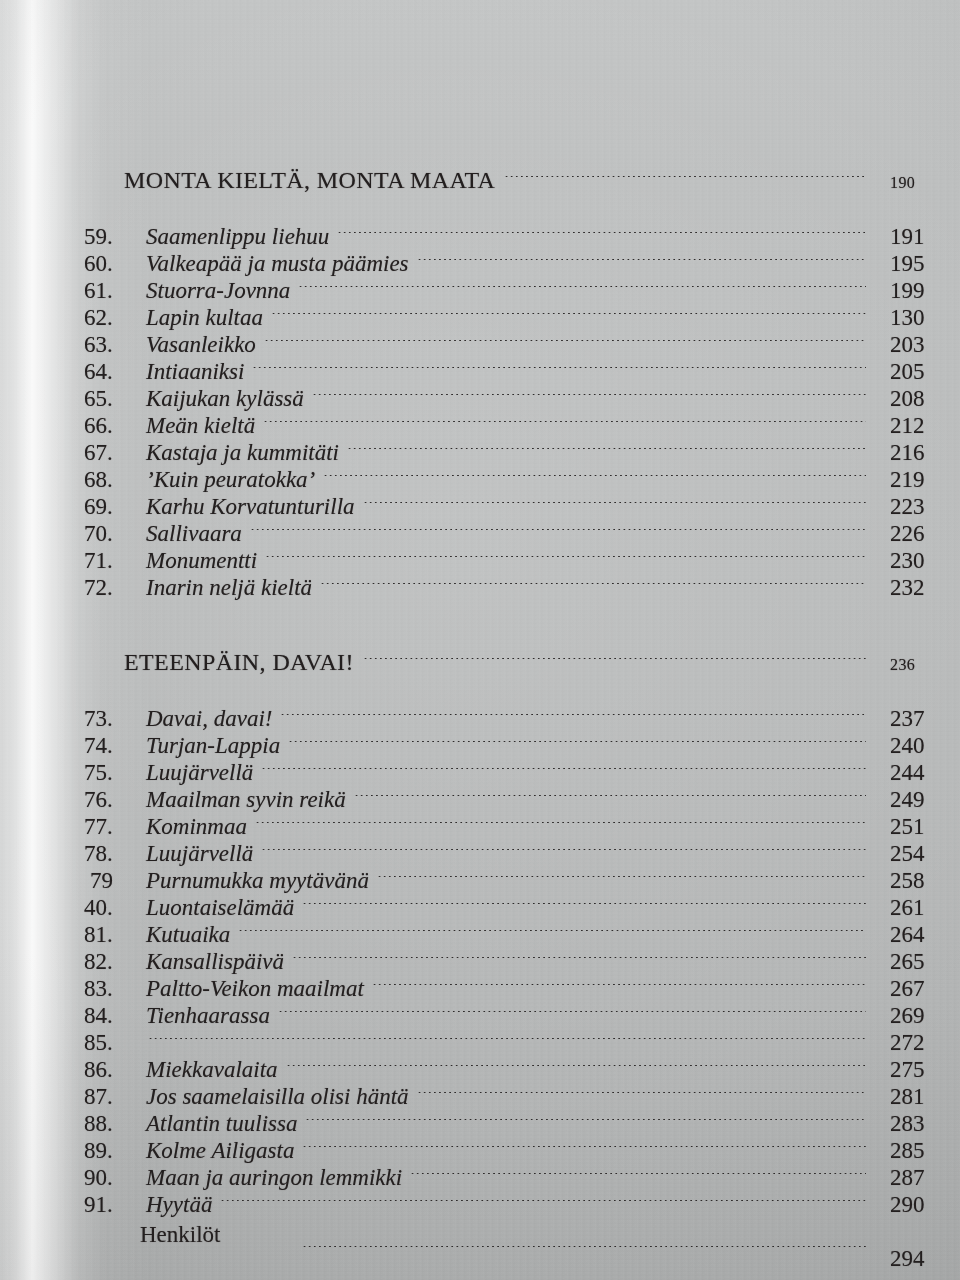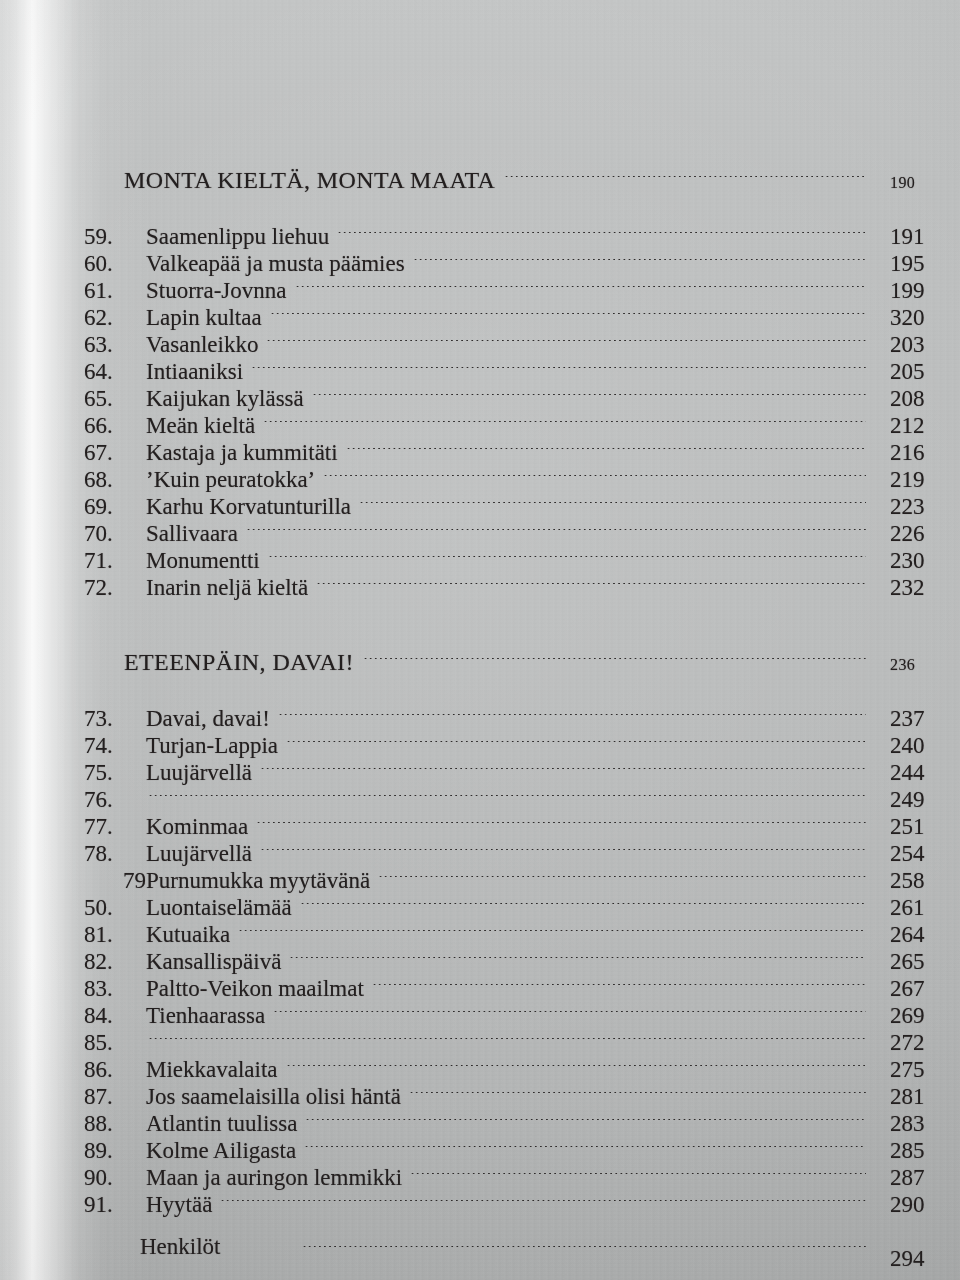--- a/index.html
+++ b/index.html
@@ -118,25 +118,26 @@
     height: 27px;
     padding-left: 84px;
   }
   .entry .num {
     width: 62px;
     text-align: left;
     white-space: nowrap;
     flex: 0 0 62px;
     text-shadow: 0 0 .9px rgba(35,31,31,.45);
   }
-  .entry.no-dot .num { padding-left: 6px; text-align: right; }
+  .entry.no-dot .num { padding-left: 6px; }
   .entry .title {
     white-space: nowrap;
     padding-right: 6px;
     text-shadow: 0 0 .9px rgba(35,31,31,.45);
+    font-style: italic;
   }
   .entry .leader { position: relative; top: -4px; }
   .entry .pg {
     width: 92px;
     flex: 0 0 92px;
     text-align: left;
     padding-left: 22px;
     white-space: nowrap;
     text-shadow: 0 0 .9px rgba(35,31,31,.45);
   }
@@ -152,21 +153,21 @@
         rgba(35,31,31,.92) 0.9px, rgba(35,31,31,0) 1.05px);
     background-size: 5.1px 3px;
     background-position: left center;
     background-repeat: repeat-x;
     margin: 0 2px;
   }
 
   
   .tail-row {
     display: flex;
-    align-items: center;
+    align-items: flex-start;
     padding-left: 140px;
     font-size: 23px;
     line-height: 1.1;
   }
   .tail-row .tail-label {
     white-space: nowrap;
     padding-right: 10px;
     min-width: 130px;
     text-shadow: 0 0 .9px rgba(35,31,31,.45);
   }
@@ -218,21 +219,21 @@
       <div class="entry">
         <span class="num">61.</span>
         <span class="title">Stuorra-Jovnna</span>
         <span class="leader"></span>
         <span class="pg">199</span>
       </div>
       <div class="entry">
         <span class="num">62.</span>
         <span class="title">Lapin kultaa</span>
         <span class="leader"></span>
-        <span class="pg">320</span>
+        <span class="pg">130</span>
       </div>
       <div class="entry">
         <span class="num">63.</span>
         <span class="title">Vasanleikko</span>
         <span class="leader"></span>
         <span class="pg">203</span>
       </div>
       <div class="entry">
         <span class="num">64.</span>
         <span class="title">Intiaaniksi</span>
@@ -312,20 +313,21 @@
         <span class="pg">240</span>
       </div>
       <div class="entry">
         <span class="num">75.</span>
         <span class="title">Luujärvellä</span>
         <span class="leader"></span>
         <span class="pg">244</span>
       </div>
       <div class="entry">
         <span class="num">76.</span>
+        <span class="title">Maailman syvin reikä</span>
         <span class="leader"></span>
         <span class="pg">249</span>
       </div>
       <div class="entry">
         <span class="num">77.</span>
         <span class="title">Kominmaa</span>
         <span class="leader"></span>
         <span class="pg">251</span>
       </div>
       <div class="entry">
@@ -334,21 +336,21 @@
         <span class="leader"></span>
         <span class="pg">254</span>
       </div>
       <div class="entry no-dot">
         <span class="num">79</span>
         <span class="title">Purnumukka myytävänä</span>
         <span class="leader"></span>
         <span class="pg">258</span>
       </div>
       <div class="entry">
-        <span class="num">50.</span>
+        <span class="num">40.</span>
         <span class="title">Luontaiselämää</span>
         <span class="leader"></span>
         <span class="pg">261</span>
       </div>
       <div class="entry">
         <span class="num">81.</span>
         <span class="title">Kutuaika</span>
         <span class="leader"></span>
         <span class="pg">264</span>
       </div>

